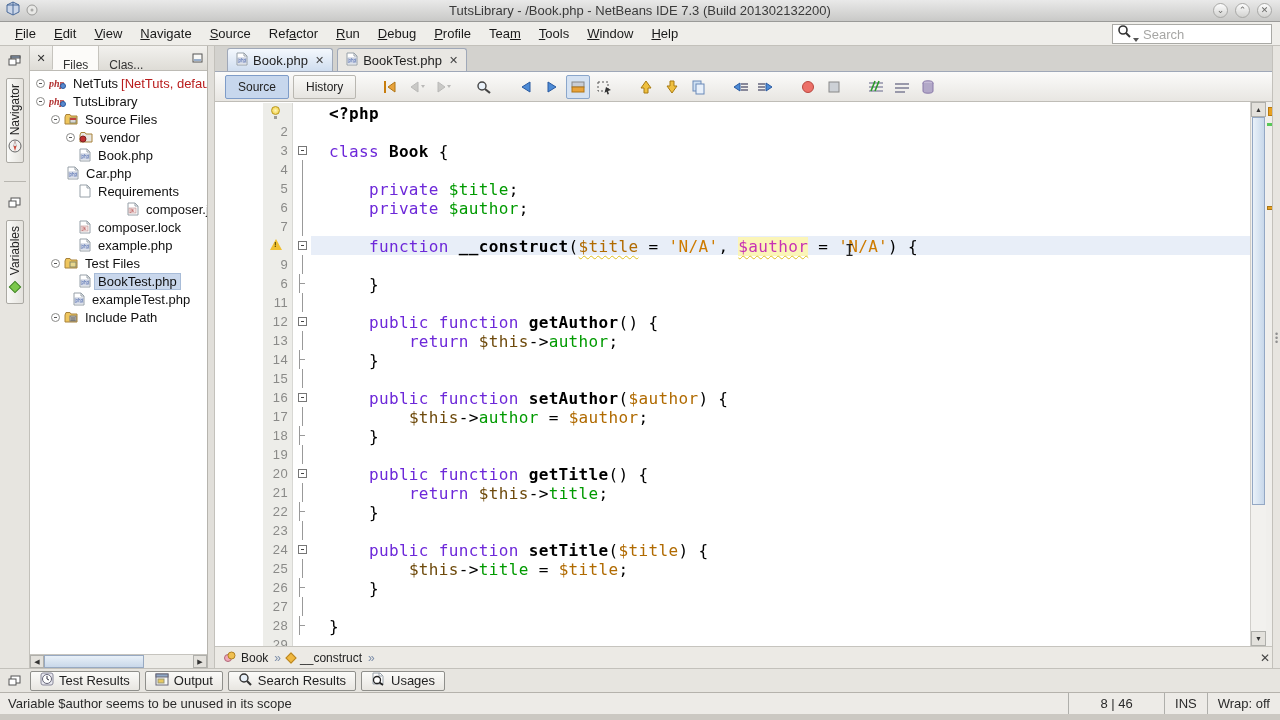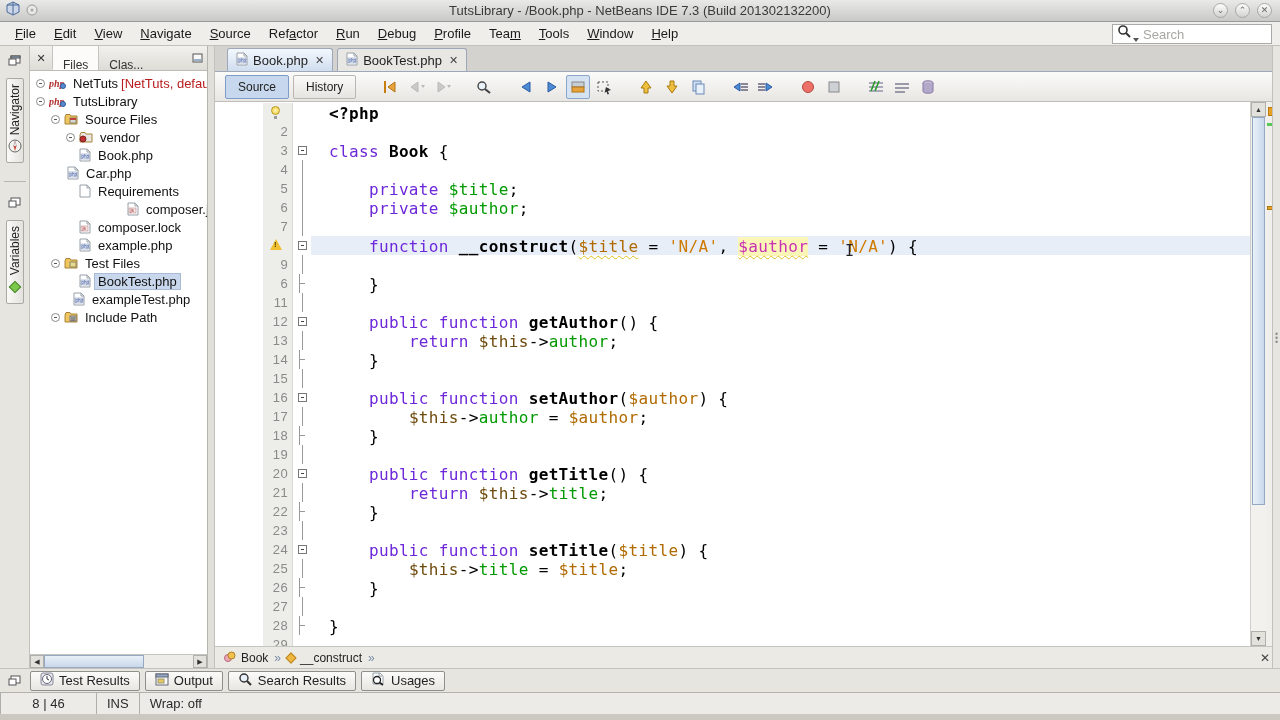--- a/index.html
+++ b/index.html
@@ -843,17 +843,18 @@
             <path d="M8 1 L8 4 L11 4" fill="none" stroke="#97A0A8"></path>
             <circle cx="6" cy="8" r="3.5" fill="none" stroke="#222" stroke-width="1.3"></circle>
             <line x1="8.5" y1="10.5" x2="12" y2="13" stroke="#222" stroke-width="1.8"></line>
           </svg></span>
         <span>Usages</span>
       </span>
     </span>
 </div>
 
 <div id="statusbar">
+  <span id="status-message">Variable $author seems to be unused in its scope</span>
   <span class="status-cell" id="status-pos">8 | 46</span>
   <span class="status-cell">INS</span>
   <span class="status-cell">Wrap: off</span>
 </div>
 <div id="footer-strip"></div>
 
 </body></html>

